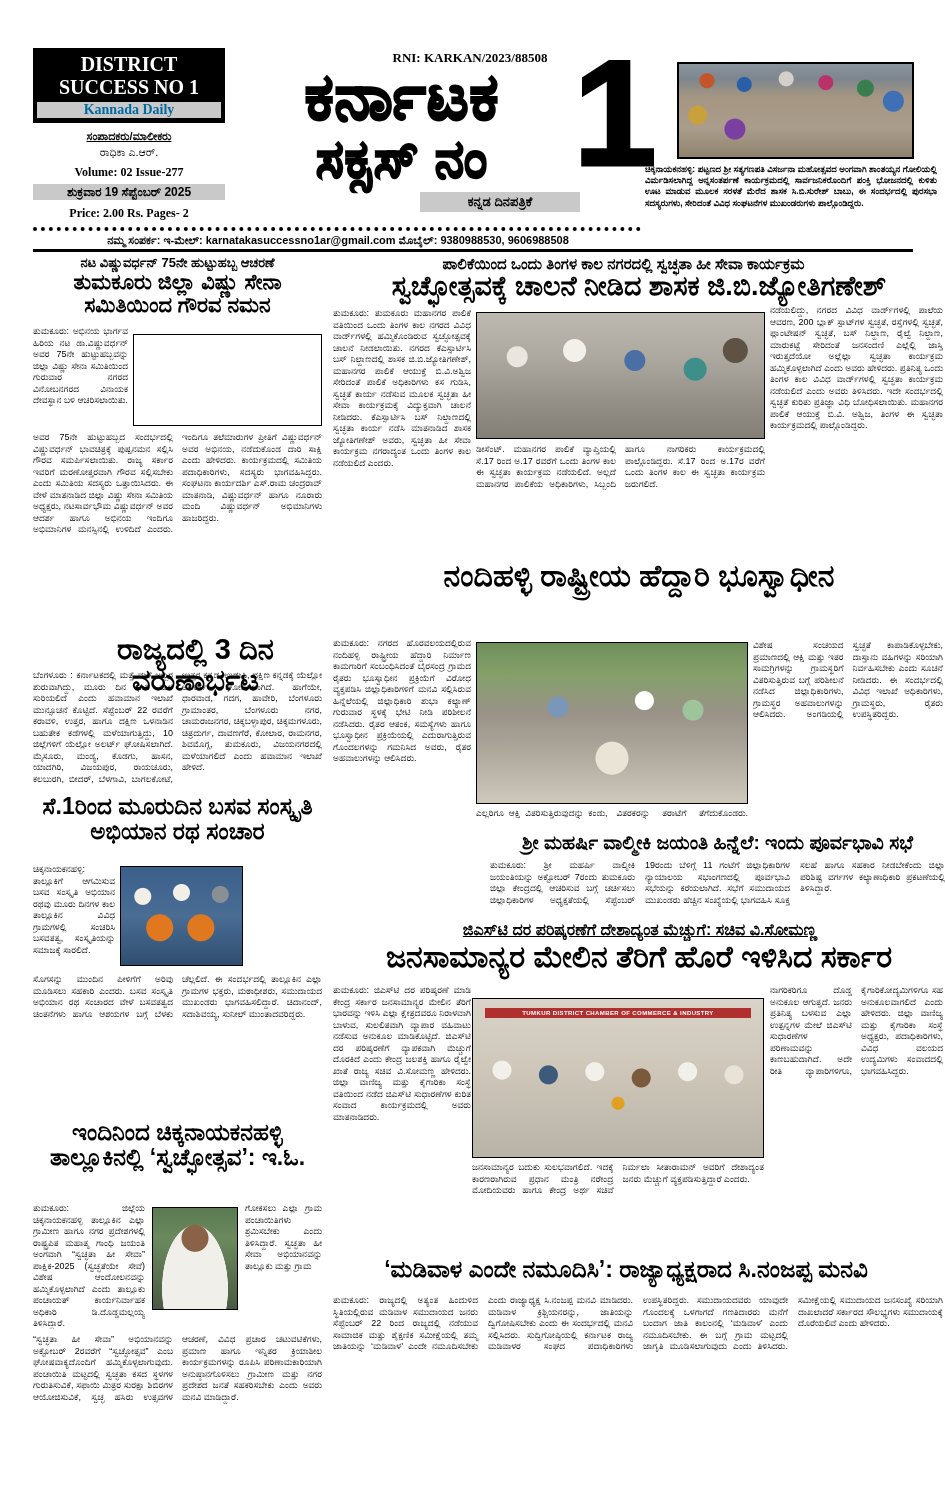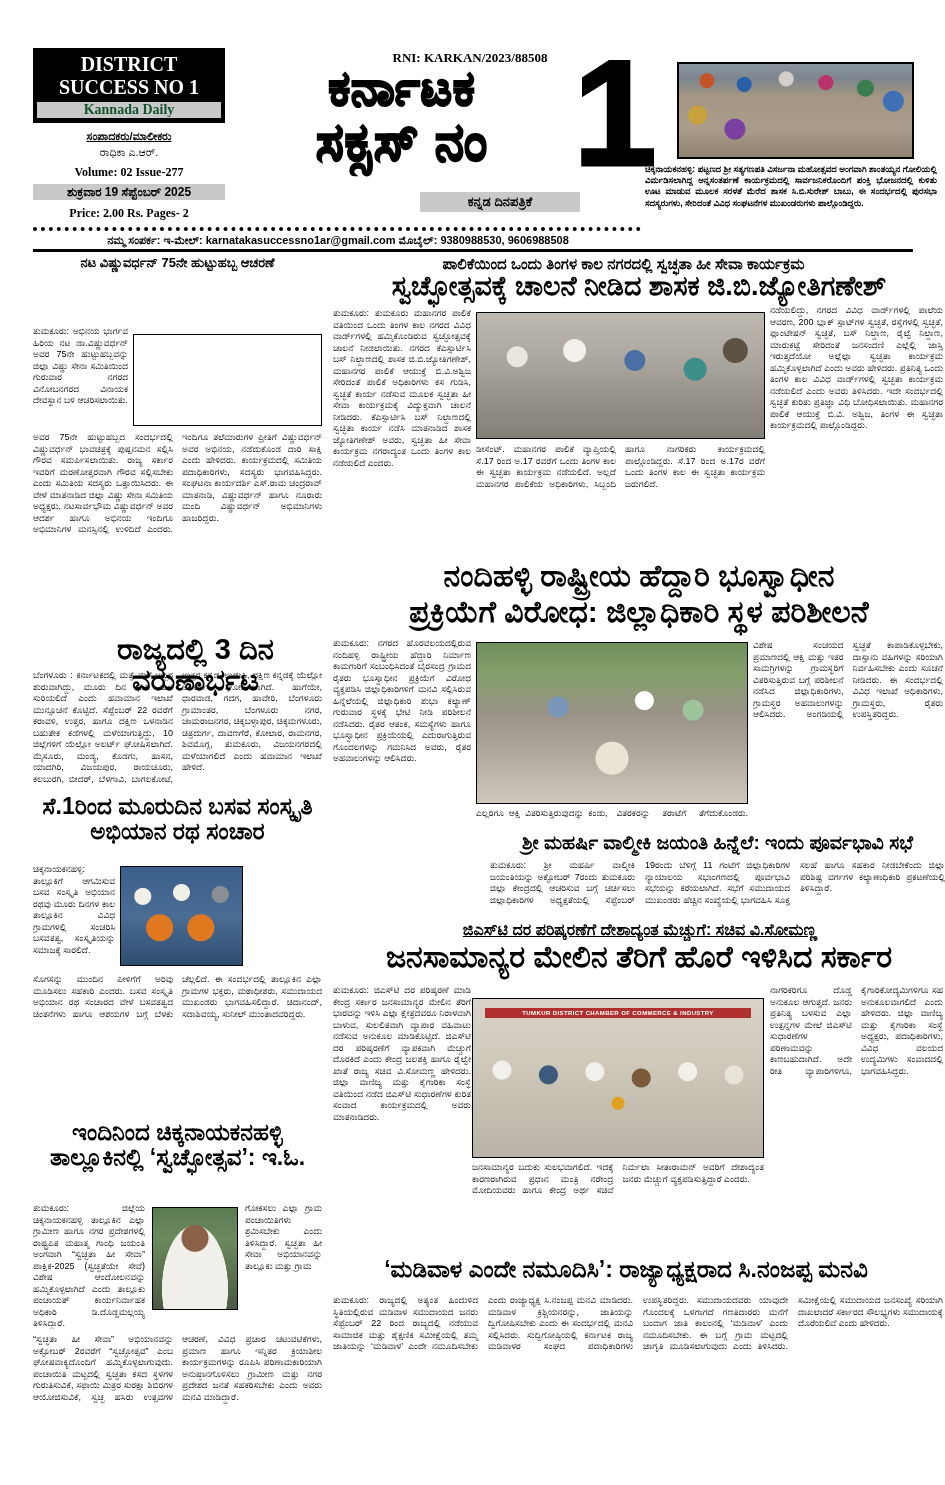--- a/index.html
+++ b/index.html
@@ -76,46 +76,47 @@
 </style>
 </head>
 <body>
 
 <div class="page">
 
   <div class="abs" style="left:33px;top:48px;width:192px;">
     <div style="border:2px solid #000;background:#000;color:#fff;text-align:center;padding:3px 2px 0 2px;">
       <div style="font-family:'Liberation Serif',serif;font-weight:700;font-size:20px;line-height:1.15;">DISTRICT</div>
       <div style="font-family:'Liberation Serif',serif;font-weight:700;font-size:20px;line-height:1.15;">SUCCESS NO 1</div>
-      <div class="graybar" style="color:#14532d;font-family:'Liberation Serif',serif;font-weight:700;font-size:14px;margin:3px 0 3px 0;">Kannada Daily</div>
+      <div class="graybar" style="color:#0369a1;font-family:'Liberation Serif',serif;font-weight:700;font-size:14px;margin:3px 0 3px 0;">Kannada Daily</div>
     </div>
     <div class="ctr bold underl" style="font-size:11px;margin-top:7px;">ಸಂಪಾದಕರು/ಮಾಲೀಕರು</div>
     <div class="ctr" style="font-size:11px;margin-top:3px;">ರಾಧಿಕಾ ಎ.ಆರ್.</div>
     <div class="ctr bold" style="font-size:12px;margin-top:6px;font-family:'Liberation Serif',serif;">Volume: 02  Issue-277</div>
     <div class="ctr bold graybar" style="font-size:12px;margin-top:4px;padding:1px 0;">ಶುಕ್ರವಾರ 19 ಸೆಪ್ಟೆಂಬರ್ 2025</div>
     <div class="ctr bold" style="font-size:12px;margin-top:6px;font-family:'Liberation Serif',serif;">Price:  2.00 Rs.   Pages- 2</div>
   </div>
 
   <div class="abs bold" style="left:320px;top:50px;width:300px;text-align:center;font-size:13px;font-family:'Liberation Serif',serif;">RNI: KARKAN/2023/88508</div>
 
   <div class="abs" style="left:232px;top:64px;width:340px;text-align:center;">
-    <div style="font-weight:700;font-size:48px;line-height:1.05;letter-spacing:1px;-webkit-text-stroke:2px #000;">ಕರ್ನಾಟಕ</div>
+    <div style="font-weight:700;font-size:64px;line-height:1.05;letter-spacing:1px;-webkit-text-stroke:2px #000;">ಕರ್ನಾಟಕ</div>
     <div style="font-weight:700;font-size:52px;line-height:1.1;letter-spacing:1px;-webkit-text-stroke:2px #000;">ಸಕ್ಸಸ್ ನಂ</div>
   </div>
   <div class="abs" style="left:560px;top:38px;width:110px;text-align:center;font-weight:700;font-size:150px;line-height:1;-webkit-text-stroke:3px #000;">1</div>
   <div class="abs graybar ctr bold" style="left:420px;top:192px;width:160px;font-size:13px;padding:2px 0;">ಕನ್ನಡ ದಿನಪತ್ರಿಕೆ</div>
 
   <div class="abs ph ph-meal" style="left:677px;top:62px;width:237px;height:97px;border-width:2px;"></div>
   <div class="abs caption" style="left:645px;top:164px;width:292px;height:82px;overflow:hidden;">ಚಿಕ್ಕನಾಯಕನಹಳ್ಳಿ: ಪಟ್ಟಣದ ಶ್ರೀ ಸತ್ಯಗಣಪತಿ ವಿಸರ್ಜನಾ ಮಹೋತ್ಸವದ ಅಂಗವಾಗಿ ಶಾಂತಯ್ಯನ ಗೋಲಿಯಲ್ಲಿ ವಿರ್ಮಡಿಸಲಾಗಿದ್ದ ಅನ್ನಸಂತರ್ಪಣೆ ಕಾರ್ಯಕ್ರಮದಲ್ಲಿ ಸಾರ್ವಜನಿಕರೊಂದಿಗೆ ಪಂಕ್ತಿ ಭೋಜನದಲ್ಲಿ ಕುಳಿತು ಊಟ ಮಾಡುವ ಮೂಲಕ ಸರಳತೆ ಮೆರೆದ ಶಾಸಕ ಸಿ.ಬಿ.ಸುರೇಶ್ ಬಾಬು, ಈ ಸಂದರ್ಭದಲ್ಲಿ ಪುರಸಭಾ ಸದಸ್ಯರುಗಳು, ಸೇರಿದಂತೆ ವಿವಿಧ ಸಂಘಟನೆಗಳ ಮುಖಂಡರುಗಳು ಪಾಲ್ಗೊಂಡಿದ್ದರು.</div>
 
   <div class="abs dotted" style="left:33px;top:227px;width:608px;"></div>
   <div class="abs ctr bold" style="left:38px;top:234px;width:600px;font-size:11px;">ನಮ್ಮ ಸಂಪರ್ಕ:  ಇ-ಮೇಲ್: karnatakasuccessno1ar@gmail.com      ಮೊಬೈಲ್: 9380988530, 9606988508</div>
   <div class="abs rule" style="left:33px;top:249px;width:880px;height:3px;"></div>
 
   <div class="abs ctr kicker" style="left:33px;top:255px;width:289px;font-size:13px;">ನಟ ವಿಷ್ಣುವರ್ಧನ್ 75ನೇ ಹುಟ್ಟುಹಬ್ಬ ಆಚರಣೆ</div>
+  <div class="abs ctr headline" style="left:33px;top:271px;width:289px;font-size:21px;">ತುಮಕೂರು ಜಿಲ್ಲಾ ವಿಷ್ಣು ಸೇನಾ ಸಮಿತಿಯಿಂದ ಗೌರವ ನಮನ</div>
   <div class="abs body-text" style="left:33px;top:326px;width:95px;height:104px;">ತುಮಕೂರು: ಅಭಿನಯ ಭಾರ್ಗವ ಹಿರಿಯ ನಟ ಡಾ.ವಿಷ್ಣುವರ್ಧನ್ ಅವರ 75ನೇ ಹುಟ್ಟುಹಬ್ಬವನ್ನು ಜಿಲ್ಲಾ ವಿಷ್ಣು ಸೇನಾ ಸಮಿತಿಯಿಂದ ಗುರುವಾರ ನಗರದ ವಿನೋಬನಗರದ ವಿನಾಯಕ ದೇವಸ್ಥಾನ ಬಳಿ ಆಚರಿಸಲಾಯಿತು.</div>
   <div class="abs ph ph-vishnu" style="left:133px;top:334px;width:189px;height:92px;"></div>
   <div class="abs body-text cols2" style="left:33px;top:432px;width:289px;height:198px;">ಅವರ 75ನೇ ಹುಟ್ಟುಹಬ್ಬದ ಸಂದರ್ಭದಲ್ಲಿ ವಿಷ್ಣುವರ್ಧನ್ ಭಾವಚಿತ್ರಕ್ಕೆ ಪುಷ್ಪನಮನ ಸಲ್ಲಿಸಿ ಗೌರವ ಸಮರ್ಪಿಸಲಾಯಿತು. ರಾಜ್ಯ ಸರ್ಕಾರ ಇವರಿಗೆ ಮರಣೋತ್ತರವಾಗಿ ಗೌರವ ಸಲ್ಲಿಸಬೇಕು ಎಂದು ಸಮಿತಿಯ ಸದಸ್ಯರು ಒತ್ತಾಯಿಸಿದರು. ಈ ವೇಳೆ ಮಾತನಾಡಿದ ಜಿಲ್ಲಾ ವಿಷ್ಣು ಸೇನಾ ಸಮಿತಿಯ ಅಧ್ಯಕ್ಷರು, ನಟಸಾರ್ವಭೌಮ ವಿಷ್ಣುವರ್ಧನ್ ಅವರ ಆದರ್ಶ ಹಾಗೂ ಅಭಿನಯ ಇಂದಿಗೂ ಅಭಿಮಾನಿಗಳ ಮನಸ್ಸಿನಲ್ಲಿ ಉಳಿದಿದೆ ಎಂದರು. ಇಂದಿಗೂ ತಲೆಮಾರುಗಳ ಪ್ರೀತಿಗೆ ವಿಷ್ಣುವರ್ಧನ್ ಅವರ ಅಭಿನಯ, ನಡೆದುಕೊಂಡ ದಾರಿ ಸಾಕ್ಷಿ ಎಂದು ಹೇಳಿದರು. ಕಾರ್ಯಕ್ರಮದಲ್ಲಿ ಸಮಿತಿಯ ಪದಾಧಿಕಾರಿಗಳು, ಸದಸ್ಯರು ಭಾಗವಹಿಸಿದ್ದರು. ಸಂಘಟನಾ ಕಾರ್ಯದರ್ಶಿ ಎಸ್.ರಾಮ ಚಂದ್ರರಾವ್ ಮಾತನಾಡಿ, ವಿಷ್ಣುವರ್ಧನ್ ಹಾಗೂ ನೂರಾರು ಮಂದಿ ವಿಷ್ಣುವರ್ಧನ್ ಅಭಿಮಾನಿಗಳು ಹಾಜರಿದ್ದರು.</div>
 
   <div class="abs ctr headline" style="left:51px;top:634px;width:289px;font-size:29px;">ರಾಜ್ಯದಲ್ಲಿ 3 ದಿನ ವರುಣಾರ್ಭಟ</div>
   <div class="abs body-text cols2" style="left:33px;top:670px;width:289px;height:120px;">ಬೆಂಗಳೂರು : ಕರ್ನಾಟಕದಲ್ಲಿ ಮತ್ತೆ ಮಳೆ ಅಬ್ಬರ ಶುರುವಾಗಿದ್ದು, ಮೂರು ದಿನ ಭಾರಿ ಮಳೆ ಸುರಿಯಲಿದೆ ಎಂದು ಹವಾಮಾನ ಇಲಾಖೆ ಮುನ್ಸೂಚನೆ ಕೊಟ್ಟಿದೆ. ಸೆಪ್ಟೆಂಬರ್ 22 ರವರೆಗೆ ಕರಾವಳಿ, ಉತ್ತರ, ಹಾಗೂ ದಕ್ಷಿಣ ಒಳನಾಡಿನ ಬಹುತೇಕ ಕಡೆಗಳಲ್ಲಿ ಮಳೆಯಾಗುತ್ತಿದ್ದು, 10 ಜಿಲ್ಲೆಗಳಿಗೆ ಯೆಲ್ಲೋ ಅಲರ್ಟ್ ಘೋಷಿಸಲಾಗಿದೆ. ಮೈಸೂರು, ಮಂಡ್ಯ, ಕೊಡಗು, ಹಾಸನ, ಯಾದಗಿರಿ, ವಿಜಯಪುರ, ರಾಯಚೂರು, ಕಲಬುರಗಿ, ಬೀದರ್, ಬೆಳಗಾವಿ, ಬಾಗಲಕೋಟೆ, ಉತ್ತರ ಕನ್ನಡ, ಉಡುಪಿ, ದಕ್ಷಿಣ ಕನ್ನಡಕ್ಕೆ ಯೆಲ್ಲೋ ಅಲರ್ಟ್ ಘೋಷಿಸಲಾಗಿದೆ. ಹಾಗೆಯೇ, ಧಾರವಾಡ, ಗದಗ, ಹಾವೇರಿ, ಬೆಂಗಳೂರು ಗ್ರಾಮಾಂತರ, ಬೆಂಗಳೂರು ನಗರ, ಚಾಮರಾಜನಗರ, ಚಿಕ್ಕಬಳ್ಳಾಪುರ, ಚಿಕ್ಕಮಗಳೂರು, ಚಿತ್ರದುರ್ಗ, ದಾವಣಗೆರೆ, ಕೋಲಾರ, ರಾಮನಗರ, ಶಿವಮೊಗ್ಗ, ತುಮಕೂರು, ವಿಜಯನಗರದಲ್ಲಿ ಮಳೆಯಾಗಲಿದೆ ಎಂದು ಹವಾಮಾನ ಇಲಾಖೆ ಹೇಳಿದೆ.</div>
 
   <div class="abs ctr headline" style="left:33px;top:794px;width:289px;font-size:23px;">ಸೆ.1ರಿಂದ ಮೂರುದಿನ ಬಸವ ಸಂಸ್ಕೃತಿ ಅಭಿಯಾನ ರಥ ಸಂಚಾರ</div>
   <div class="abs body-text" style="left:33px;top:864px;width:82px;height:106px;">ಚಿಕ್ಕನಾಯಕನಹಳ್ಳಿ: ತಾಲ್ಲೂಕಿಗೆ ಆಗಮಿಸುವ ಬಸವ ಸಂಸ್ಕೃತಿ ಅಭಿಯಾನ ರಥವು ಮೂರು ದಿನಗಳ ಕಾಲ ತಾಲ್ಲೂಕಿನ ವಿವಿಧ ಗ್ರಾಮಗಳಲ್ಲಿ ಸಂಚರಿಸಿ ಬಸವತತ್ವ, ಸಂಸ್ಕೃತಿಯನ್ನು ಸಮಾಜಕ್ಕೆ ಸಾರಲಿದೆ.</div>
   <div class="abs ph ph-swami" style="left:120px;top:866px;width:123px;height:100px;"></div>
@@ -128,21 +129,20 @@
   <div class="abs body-text cols2" style="left:33px;top:1334px;width:289px;height:126px;">“ಸ್ವಚ್ಛತಾ ಹೀ ಸೇವಾ” ಅಭಿಯಾನವನ್ನು ಅಕ್ಟೋಬರ್ 2ರವರೆಗೆ “ಸ್ವಚ್ಛೋತ್ಸವ” ಎಂಬ ಘೋಷವಾಕ್ಯದೊಂದಿಗೆ ಹಮ್ಮಿಕೊಳ್ಳಲಾಗುವುದು. ಪಂಚಾಯಿತಿ ಮಟ್ಟದಲ್ಲಿ ಸ್ವಚ್ಛತಾ ಕಸದ ಸ್ಥಳಗಳ ಗುರುತಿಸುವಿಕೆ, ಸಫಾಯಿ ಮಿತ್ರರ ಸುರಕ್ಷಾ ಶಿಬಿರಗಳ ಆಯೋಜಿಸುವಿಕೆ, ಸ್ವಚ್ಛ ಹಸಿರು ಉತ್ಸವಗಳ ಆಚರಣೆ, ವಿವಿಧ ಪ್ರಚಾರ ಚಟುವಟಿಕೆಗಳು, ಪ್ರಮಾಣ ಹಾಗೂ ಇನ್ನಿತರ ಕ್ರಿಯಾಶೀಲ ಕಾರ್ಯಕ್ರಮಗಳನ್ನು ರೂಪಿಸಿ ಪರಿಣಾಮಕಾರಿಯಾಗಿ ಅನುಷ್ಠಾನಗೊಳಿಸಲು ಗ್ರಾಮೀಣ ಮತ್ತು ನಗರ ಪ್ರದೇಶದ ಜನತೆ ಸಹಕರಿಸಬೇಕು ಎಂದು ಅವರು ಮನವಿ ಮಾಡಿದ್ದಾರೆ.</div>
 
   <div class="abs ctr kicker" style="left:335px;top:255px;width:577px;font-size:15px;">ಪಾಲಿಕೆಯಿಂದ ಒಂದು ತಿಂಗಳ ಕಾಲ ನಗರದಲ್ಲಿ ಸ್ವಚ್ಛತಾ ಹೀ ಸೇವಾ ಕಾರ್ಯಕ್ರಮ</div>
   <div class="abs ctr headline" style="left:333px;top:272px;width:612px;font-size:27px;">ಸ್ವಚ್ಛೋತ್ಸವಕ್ಕೆ ಚಾಲನೆ ನೀಡಿದ ಶಾಸಕ ಜಿ.ಬಿ.ಜ್ಯೋತಿಗಣೇಶ್</div>
   <div class="abs body-text" style="left:333px;top:308px;width:138px;height:250px;">ತುಮಕೂರು: ತುಮಕೂರು ಮಹಾನಗರ ಪಾಲಿಕೆ ವತಿಯಿಂದ ಒಂದು ತಿಂಗಳ ಕಾಲ ನಗರದ ವಿವಿಧ ವಾರ್ಡ್‌ಗಳಲ್ಲಿ ಹಮ್ಮಿಕೊಂಡಿರುವ ಸ್ವಚ್ಛೋತ್ಸವಕ್ಕೆ ಚಾಲನೆ ನೀಡಲಾಯಿತು. ನಗರದ ಕೆಎಸ್ಸಾರ್ಟಿಸಿ ಬಸ್ ನಿಲ್ದಾಣದಲ್ಲಿ ಶಾಸಕ ಜಿ.ಬಿ.ಜ್ಯೋತಿಗಣೇಶ್, ಮಹಾನಗರ ಪಾಲಿಕೆ ಆಯುಕ್ತೆ ಬಿ.ವಿ.ಅಶ್ವಿಜ ಸೇರಿದಂತೆ ಪಾಲಿಕೆ ಅಧಿಕಾರಿಗಳು ಕಸ ಗುಡಿಸಿ, ಸ್ವಚ್ಛತೆ ಕಾರ್ಯ ನಡೆಸುವ ಮೂಲಕ ಸ್ವಚ್ಛತಾ ಹೀ ಸೇವಾ ಕಾರ್ಯಕ್ರಮಕ್ಕೆ ವಿದ್ಯುಕ್ತವಾಗಿ ಚಾಲನೆ ನೀಡಿದರು. ಕೆಎಸ್ಸಾರ್ಟಿಸಿ ಬಸ್ ನಿಲ್ದಾಣದಲ್ಲಿ ಸ್ವಚ್ಛತಾ ಕಾರ್ಯ ನಡೆಸಿ ಮಾತನಾಡಿದ ಶಾಸಕ ಜ್ಯೋತಿಗಣೇಶ್ ಅವರು, ಸ್ವಚ್ಛತಾ ಹೀ ಸೇವಾ ಕಾರ್ಯಕ್ರಮ ನಗರಾದ್ಯಂತ ಒಂದು ತಿಂಗಳ ಕಾಲ ನಡೆಯಲಿದೆ ಎಂದರು.</div>
   <div class="abs ph ph-sweep" style="left:476px;top:312px;width:289px;height:127px;"></div>
   <div class="abs body-text cols2" style="left:476px;top:444px;width:289px;height:114px;">ಡೀಸೆಂಟ್. ಮಹಾನಗರ ಪಾಲಿಕೆ ವ್ಯಾಪ್ತಿಯಲ್ಲಿ ಸೆ.17 ರಿಂದ ಅ.17 ರವರೆಗೆ ಒಂದು ತಿಂಗಳ ಕಾಲ ಈ ಸ್ವಚ್ಛತಾ ಕಾರ್ಯಕ್ರಮ ನಡೆಯಲಿದೆ. ಅಲ್ಲದೆ ಮಹಾನಗರ ಪಾಲಿಕೆಯ ಅಧಿಕಾರಿಗಳು, ಸಿಬ್ಬಂದಿ ಹಾಗೂ ನಾಗರಿಕರು ಕಾರ್ಯಕ್ರಮದಲ್ಲಿ ಪಾಲ್ಗೊಂಡಿದ್ದರು. ಸೆ.17 ರಿಂದ ಅ.17ರ ವರೆಗೆ ಒಂದು ತಿಂಗಳ ಕಾಲ ಈ ಸ್ವಚ್ಛತಾ ಕಾರ್ಯಕ್ರಮ ಜರುಗಲಿದೆ.</div>
   <div class="abs body-text" style="left:770px;top:305px;width:173px;height:253px;">ನಡೆಯಲಿದ್ದು, ನಗರದ ವಿವಿಧ ವಾರ್ಡ್‌ಗಳಲ್ಲಿ ಪಾಲೆಯ ಆವರಣ, 200 ಬ್ಲಾಕ್ ಸ್ಪಾಟ್‌ಗಳ ಸ್ವಚ್ಛತೆ, ರಸ್ತೆಗಳಲ್ಲಿ ಸ್ವಚ್ಛತೆ, ಪ್ಲಾಂಟೇಷನ್ ಸ್ವಚ್ಛತೆ, ಬಸ್ ನಿಲ್ದಾಣ, ರೈಲ್ವೆ ನಿಲ್ದಾಣ, ಮಾರುಕಟ್ಟೆ ಸೇರಿದಂತೆ ಜನಸಂದಣಿ ಎಲ್ಲೆಲ್ಲಿ ಜಾಸ್ತಿ ಇರುತ್ತದೆಯೋ ಅಲ್ಲೆಲ್ಲಾ ಸ್ವಚ್ಛತಾ ಕಾರ್ಯಕ್ರಮ ಹಮ್ಮಿಕೊಳ್ಳಲಾಗಿದೆ ಎಂದು ಅವರು ಹೇಳಿದರು. ಪ್ರತಿನಿತ್ಯ ಒಂದು ತಿಂಗಳ ಕಾಲ ವಿವಿಧ ವಾರ್ಡ್‌ಗಳಲ್ಲಿ ಸ್ವಚ್ಛತಾ ಕಾರ್ಯಕ್ರಮ ನಡೆಯಲಿದೆ ಎಂದು ಅವರು ತಿಳಿಸಿದರು. ಇದೇ ಸಂದರ್ಭದಲ್ಲಿ ಸ್ವಚ್ಛತೆ ಕುರಿತು ಪ್ರತಿಜ್ಞಾ ವಿಧಿ ಬೋಧಿಸಲಾಯಿತು. ಮಹಾನಗರ ಪಾಲಿಕೆ ಆಯುಕ್ತೆ ಬಿ.ವಿ. ಅಶ್ವಿಜ, ತಿಂಗಳ ಈ ಸ್ವಚ್ಛತಾ ಕಾರ್ಯಕ್ರಮದಲ್ಲಿ ಪಾಲ್ಗೊಂಡಿದ್ದರು.</div>
 
   <div class="abs ctr headline" style="left:333px;top:560px;width:612px;font-size:30px;">ನಂದಿಹಳ್ಳಿ ರಾಷ್ಟ್ರೀಯ ಹೆದ್ದಾರಿ ಭೂಸ್ವಾಧೀನ</div>
-  <div class="abs ctr headline" style="left:333px;top:596px;width:612px;font-size:30px;">ಪ್ರಕ್ರಿಯೆಗೆ ವಿರೋಧ: ಜಿಲ್ಲಾಧಿಕಾರಿ ಸ್ಥಳ ಪರಿಶೀಲನೆ</div>
   <div class="abs body-text" style="left:333px;top:638px;width:138px;height:290px;">ತುಮಕೂರು: ನಗರದ ಹೊರವಲಯದಲ್ಲಿರುವ ನಂದಿಹಳ್ಳಿ ರಾಷ್ಟ್ರೀಯ ಹೆದ್ದಾರಿ ನಿರ್ಮಾಣ ಕಾಮಗಾರಿಗೆ ಸಂಬಂಧಿಸಿದಂತೆ ಬೈರಸಂದ್ರ ಗ್ರಾಮದ ರೈತರು ಭೂಸ್ವಾಧೀನ ಪ್ರಕ್ರಿಯೆಗೆ ವಿರೋಧ ವ್ಯಕ್ತಪಡಿಸಿ ಜಿಲ್ಲಾಧಿಕಾರಿಗಳಿಗೆ ಮನವಿ ಸಲ್ಲಿಸಿರುವ ಹಿನ್ನೆಲೆಯಲ್ಲಿ ಜಿಲ್ಲಾಧಿಕಾರಿ ಶುಭಾ ಕಲ್ಯಾಣ್ ಗುರುವಾರ ಸ್ಥಳಕ್ಕೆ ಭೇಟಿ ನೀಡಿ ಪರಿಶೀಲನೆ ನಡೆಸಿದರು. ರೈತರ ಆತಂಕ, ಸಮಸ್ಯೆಗಳು ಹಾಗೂ ಭೂಸ್ವಾಧೀನ ಪ್ರಕ್ರಿಯೆಯಲ್ಲಿ ಎದುರಾಗುತ್ತಿರುವ ಗೊಂದಲಗಳನ್ನು ಗಮನಿಸಿದ ಅವರು, ರೈತರ ಅಹವಾಲುಗಳನ್ನು ಆಲಿಸಿದರು.</div>
   <div class="abs ph ph-nandi" style="left:476px;top:642px;width:272px;height:162px;"></div>
   <div class="abs body-text cols2" style="left:476px;top:808px;width:272px;height:22px;">ಎಲ್ಲರಿಗೂ ಆಕ್ಷಿ ವಿತರಿಸುತ್ತಿರುವುದನ್ನು ಕಂಡು, ವಿತರಕರನ್ನು ತರಾಟೆಗೆ ತೆಗೆದುಕೊಂಡರು. ಕಾಪಾಡಿಕೊಳ್ಳಬೇಕು. ಪ್ರತಿ ಗ್ರಾಹಕರಿಗೂ ಆಹಾರ ಹಕ್ಕಿನಂತೆ ಪ್ರತ್ಯೇಕವಾಗಿ ಪಡಿತರ ವಿತರಿಸಬೇಕು ಎಂದು ಸೂಚಿಸಿದರು.</div>
   <div class="abs body-text cols2" style="left:753px;top:640px;width:190px;height:190px;">ವಿಶೇಷ ಸಂಚಯದ ಪ್ರಮಾಣದಲ್ಲಿ ಆಕ್ಷಿ ಮತ್ತು ಇತರ ಸಾಮಗ್ರಿಗಳನ್ನು ಗ್ರಾಮಸ್ಥರಿಗೆ ವಿತರಿಸುತ್ತಿರುವ ಬಗ್ಗೆ ಪರಿಶೀಲನೆ ನಡೆಸಿದ ಜಿಲ್ಲಾಧಿಕಾರಿಗಳು, ಗ್ರಾಮಸ್ಥರ ಅಹವಾಲುಗಳನ್ನು ಆಲಿಸಿದರು. ಅಂಗಡಿಯಲ್ಲಿ ಸ್ವಚ್ಛತೆ ಕಾಪಾಡಿಕೊಳ್ಳಬೇಕು, ದಾಸ್ತಾನು ವಹಿಗಳನ್ನು ಸರಿಯಾಗಿ ನಿರ್ವಹಿಸಬೇಕು ಎಂದು ಸೂಚನೆ ನೀಡಿದರು. ಈ ಸಂದರ್ಭದಲ್ಲಿ ವಿವಿಧ ಇಲಾಖೆ ಅಧಿಕಾರಿಗಳು, ಗ್ರಾಮಸ್ಥರು, ರೈತರು ಉಪಸ್ಥಿತರಿದ್ದರು.</div>
 
   <div class="abs ctr headline" style="left:490px;top:833px;width:455px;font-size:19px;text-align:center;">ಶ್ರೀ ಮಹರ್ಷಿ ವಾಲ್ಮೀಕಿ ಜಯಂತಿ ಹಿನ್ನೆಲೆ: ಇಂದು ಪೂರ್ವಭಾವಿ ಸಭೆ</div>
   <div class="abs body-text cols3" style="left:490px;top:860px;width:455px;height:60px;">ತುಮಕೂರು: ಶ್ರೀ ಮಹರ್ಷಿ ವಾಲ್ಮೀಕಿ ಜಯಂತಿಯನ್ನು ಅಕ್ಟೋಬರ್ 7ರಂದು ತುಮಕೂರು ಜಿಲ್ಲಾ ಕೇಂದ್ರದಲ್ಲಿ ಆಚರಿಸುವ ಬಗ್ಗೆ ಚರ್ಚಿಸಲು ಜಿಲ್ಲಾಧಿಕಾರಿಗಳ ಅಧ್ಯಕ್ಷತೆಯಲ್ಲಿ ಸೆಪ್ಟೆಂಬರ್ 19ರಂದು ಬೆಳಿಗ್ಗೆ 11 ಗಂಟೆಗೆ ಜಿಲ್ಲಾಧಿಕಾರಿಗಳ ನ್ಯಾಯಾಲಯ ಸಭಾಂಗಣದಲ್ಲಿ ಪೂರ್ವಭಾವಿ ಸಭೆಯನ್ನು ಕರೆಯಲಾಗಿದೆ. ಸಭೆಗೆ ಸಮುದಾಯದ ಮುಖಂಡರು ಹೆಚ್ಚಿನ ಸಂಖ್ಯೆಯಲ್ಲಿ ಭಾಗವಹಿಸಿ ಸೂಕ್ತ ಸಲಹೆ ಹಾಗೂ ಸಹಕಾರ ನೀಡಬೇಕೆಂದು ಜಿಲ್ಲಾ ಪರಿಶಿಷ್ಟ ವರ್ಗಗಳ ಕಲ್ಯಾಣಾಧಿಕಾರಿ ಪ್ರಕಟಣೆಯಲ್ಲಿ ತಿಳಿಸಿದ್ದಾರೆ.</div>
 
   <div class="abs ctr kicker underl" style="left:335px;top:921px;width:610px;font-size:16px;">ಜಿಎಸ್‌ಟಿ ದರ ಪರಿಷ್ಕರಣೆಗೆ ದೇಶಾದ್ಯಂತ ಮೆಚ್ಚುಗೆ: ಸಚಿವ ವಿ.ಸೋಮಣ್ಣ</div>
   <div class="abs ctr headline" style="left:333px;top:941px;width:612px;font-size:30px;">ಜನಸಾಮಾನ್ಯರ ಮೇಲಿನ ತೆರಿಗೆ ಹೊರೆ ಇಳಿಸಿದ ಸರ್ಕಾರ</div>

